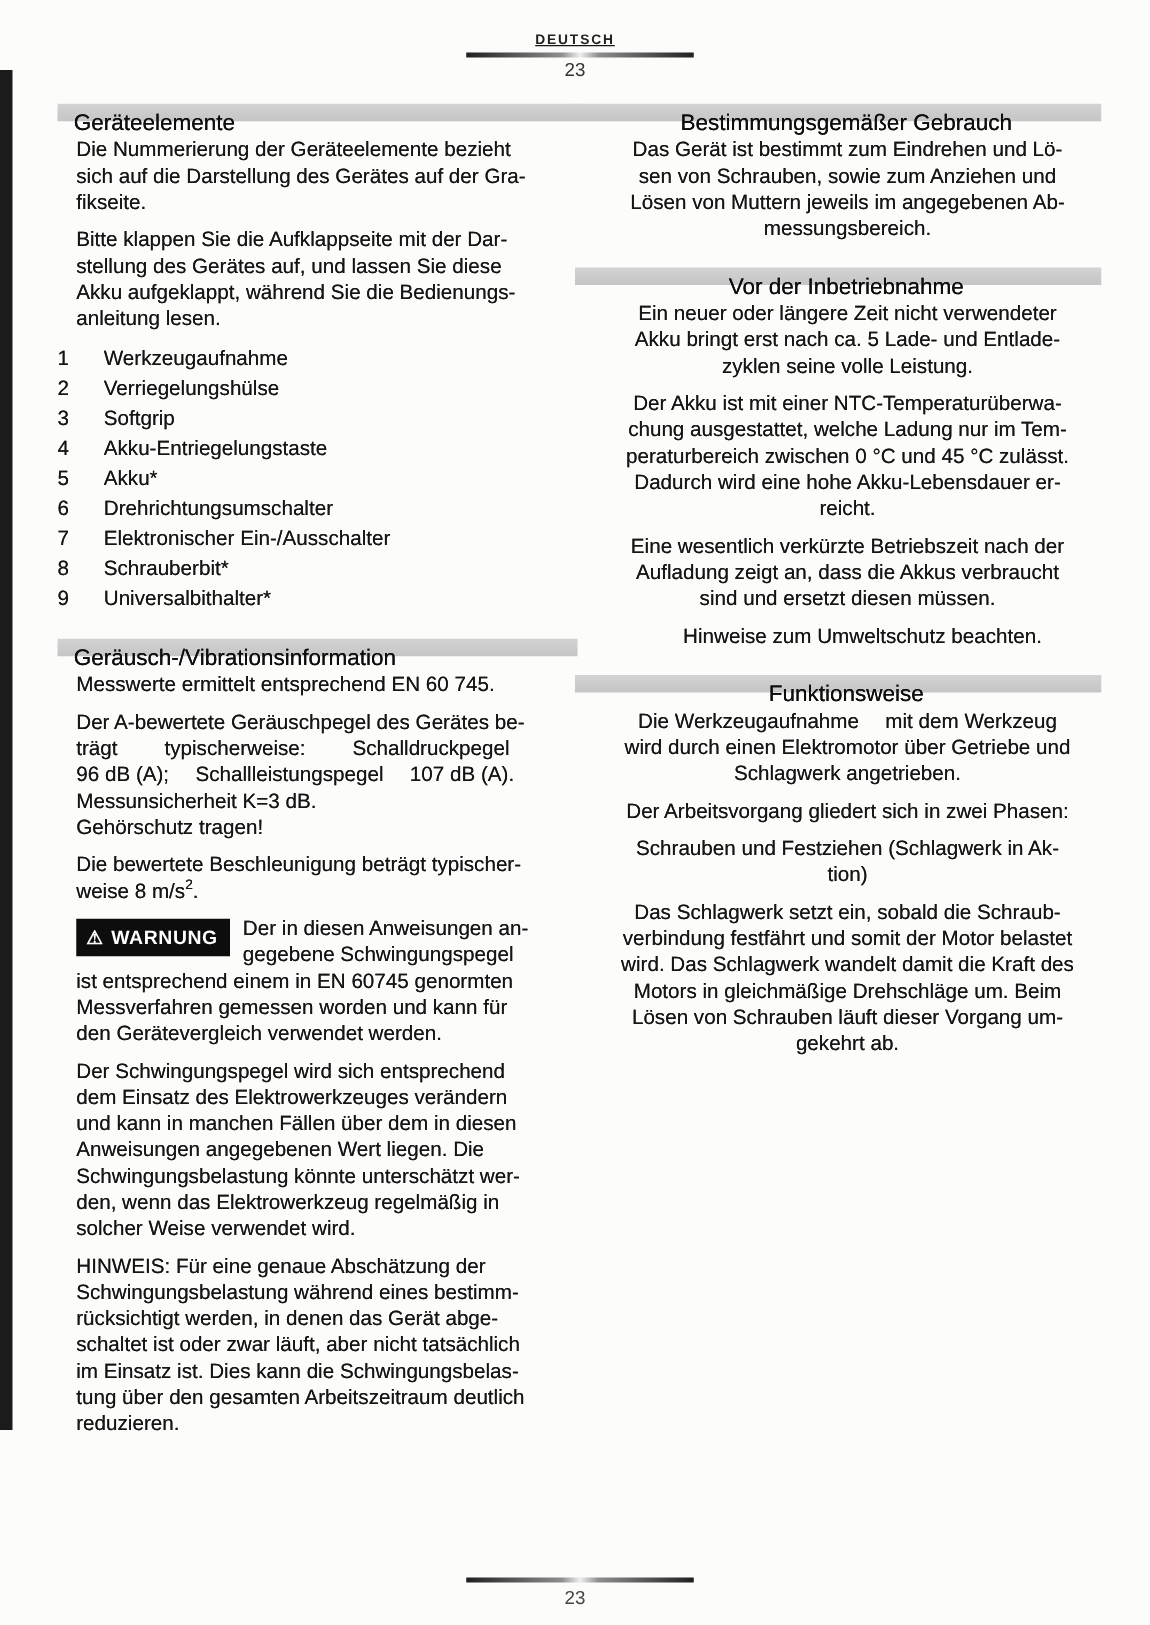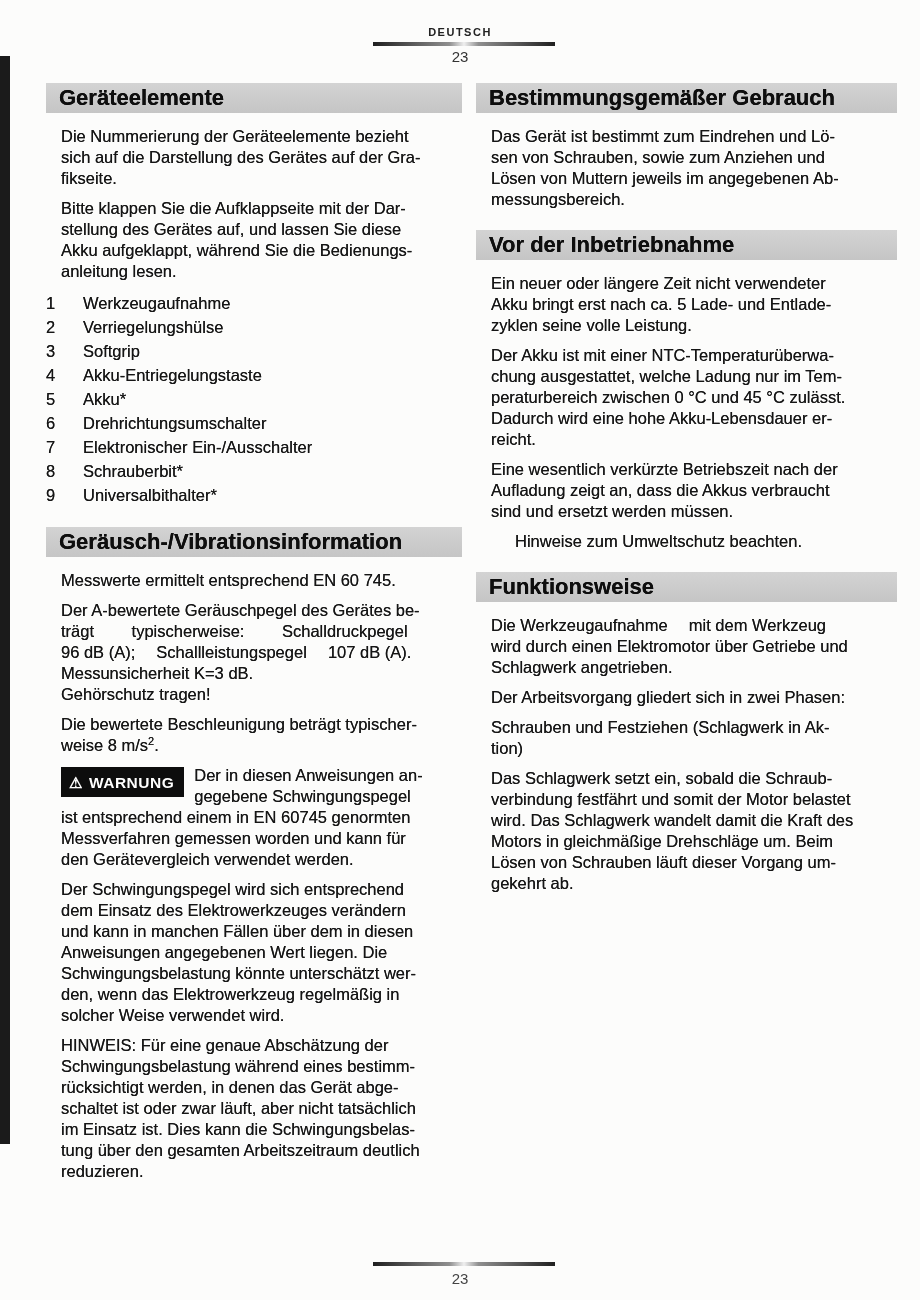--- a/index.html
+++ b/index.html
@@ -11,42 +11,42 @@
     font-family:"Liberation Sans", sans-serif;
     color:#151515;
     overflow:hidden;
   }
   
   .left-edge-bar {
     position:absolute; left:0; top:56px; width:10px; height:1088px;
     background:#1b1b1b;
   }
   
-  .runhead { position:absolute; top:22px; left:0; width:920px; text-align:center; }
+  .runhead { position:absolute; top:22px; left:0; width:920px; text-align:center;text-decoration:underline; }
   .lang-label { font-size:11px; font-weight:bold; letter-spacing:1.5px; color:#222; }
   .head-rule, .foot-rule {
     position:absolute; left:373px; width:182px; height:4px;
     background:linear-gradient(90deg,#1f1f1f 0%,#8f8f8f 42%,#efefef 50%,#8f8f8f 58%,#1f1f1f 100%);
   }
   .head-rule { top:42px; }
   .pagenum-top { position:absolute; top:48px; left:0; width:920px; text-align:center; font-size:15px; color:#333; }
   .foot-rule { top:1262px; }
   .pagenum-bottom { position:absolute; top:1270px; left:0; width:920px; text-align:center; font-size:15px; color:#444; }
 
   
   .col { position:absolute; top:83px; }
   .col-left  { left:46px;  width:416px; }
-  .col-right { left:476px; width:421px; }
+  .col-right { left:460px; width:421px;text-align:center; }
 
   
   .bar {
     background:linear-gradient(#d3d3d3,#c5c5c5);
-    height:30px; line-height:30px;
+    height:14px; line-height:30px;
     padding-left:13px;
-    font-size:22px; font-weight:bold; color:#0e0e0e;
+    font-size:18px; font-weight:normal; color:#0e0e0e;
     margin:20px 0 13px 0;
     text-shadow:0 0 .4px #000;
   }
   .bar.first { margin-top:0; }
 
   
   .para {
     white-space:pre-line;
     font-size:16.5px; line-height:21px;
     margin:0 0 9px 15px;
@@ -181,21 +181,21 @@
     <div class="para">Ein neuer oder längere Zeit nicht verwendeter
 Akku bringt erst nach ca. 5 Lade- und Entlade-
 zyklen seine volle Leistung.</div>
     <div class="para">Der Akku ist mit einer NTC-Temperaturüberwa-
 chung ausgestattet, welche Ladung nur im Tem-
 peraturbereich zwischen 0 °C und 45 °C zulässt.
 Dadurch wird eine hohe Akku-Lebensdauer er-
 reicht.</div>
     <div class="para">Eine wesentlich verkürzte Betriebszeit nach der
 Aufladung zeigt an, dass die Akkus verbraucht
-sind und ersetzt werden müssen.</div>
+sind und ersetzt diesen müssen.</div>
     <div class="para note">Hinweise zum Umweltschutz beachten.</div>
 
     <div class="bar">Funktionsweise</div>
     <div class="para">Die Werkzeugaufnahme  mit dem Werkzeug
 wird durch einen Elektromotor über Getriebe und
 Schlagwerk angetrieben.</div>
     <div class="para">Der Arbeitsvorgang gliedert sich in zwei Phasen:</div>
     <div class="para">Schrauben und Festziehen (Schlagwerk in Ak-
 tion)</div>
     <div class="para">Das Schlagwerk setzt ein, sobald die Schraub-

